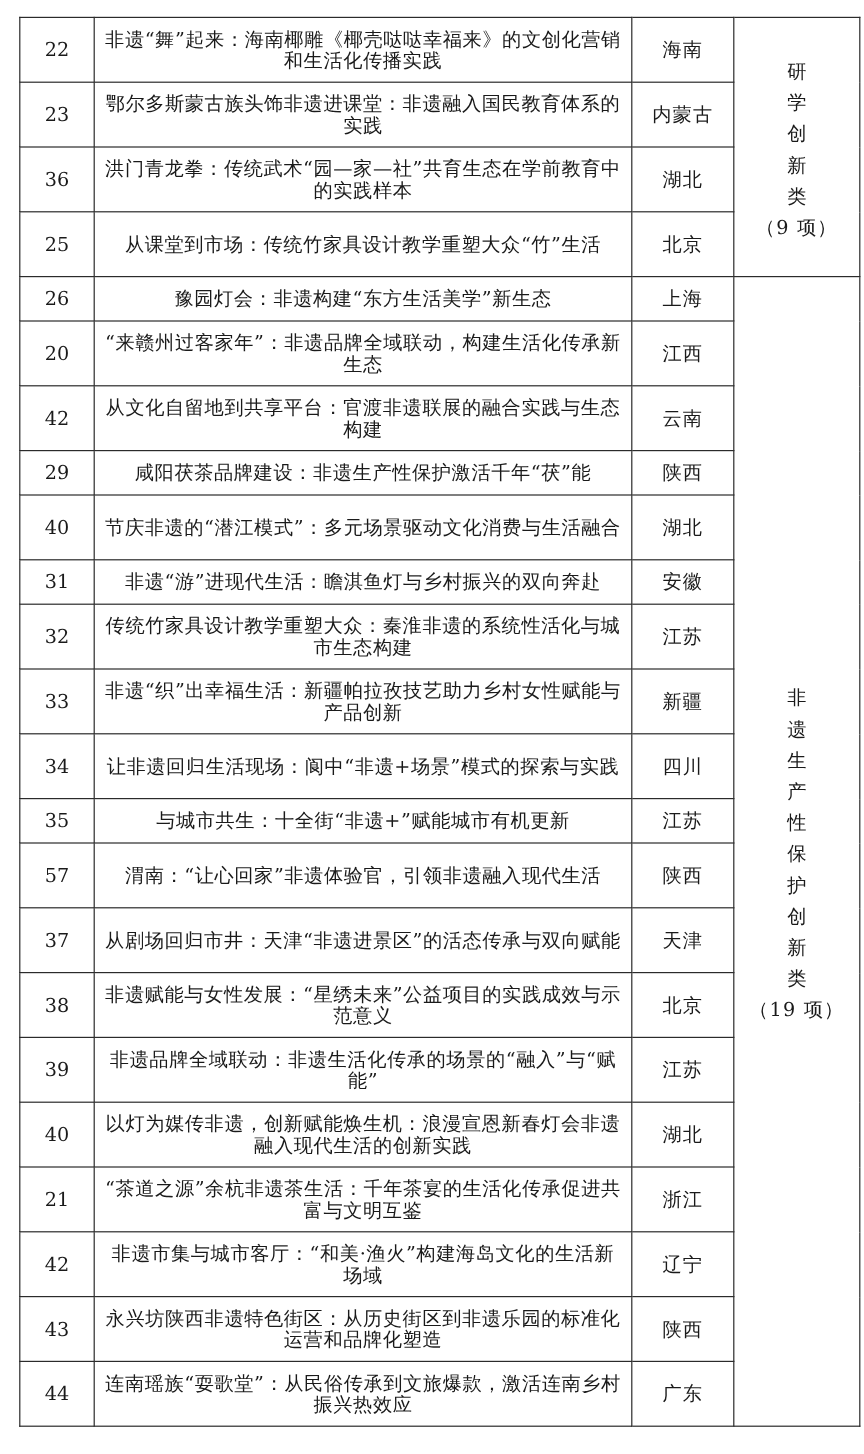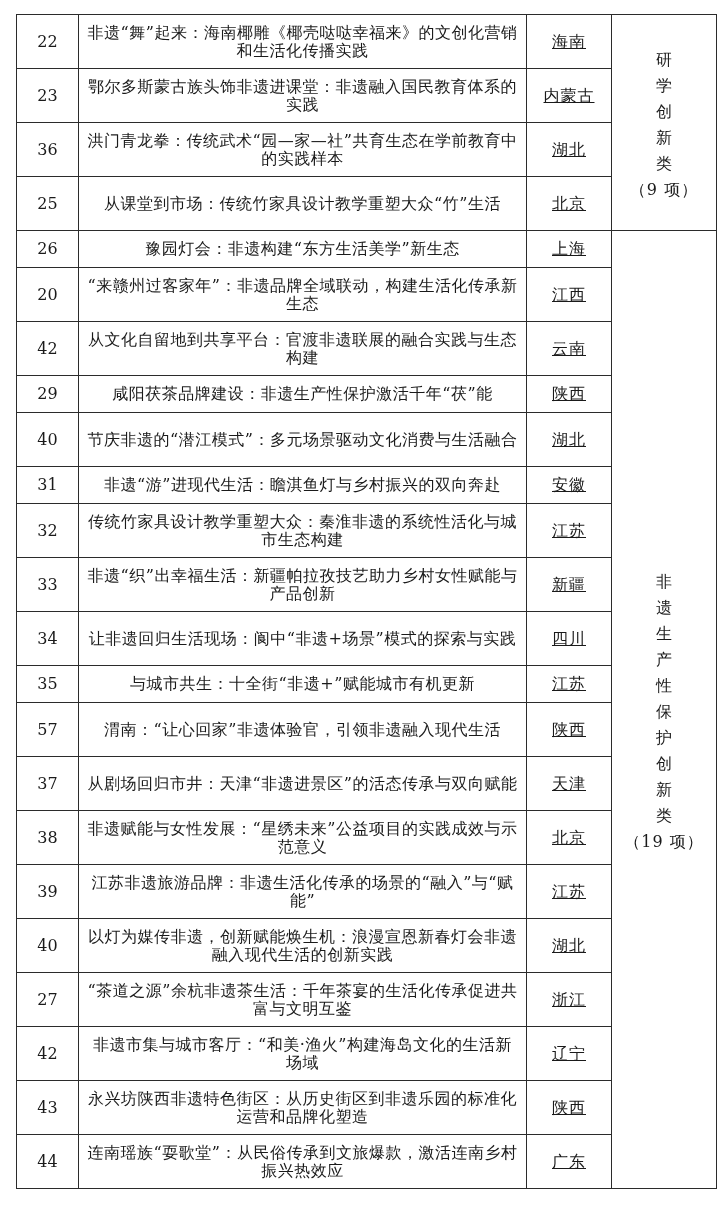--- a/index.html
+++ b/index.html
@@ -40,21 +40,20 @@
       font-size: 17px;
       letter-spacing: 0;
     }
     td.title {
       padding: 0 6px !important;
       text-align: center;
       letter-spacing: 0.5px;
     }
     td.region {
       letter-spacing: 1px;
-      text-decoration: underline;
     }
     tr.r2 { height: 54px; }
     tr.r1 { height: 37px; }
 
     td.cat {
       vertical-align: top;
     }
     td.cat.middle {
       vertical-align: middle;
     }
@@ -185,30 +184,30 @@
         <td class="title">从剧场回归市井：天津“非遗进景区”的活态传承与双向赋能</td>
         <td class="region">天津</td>
       </tr>
       <tr class="r2">
         <td class="no">38</td>
         <td class="title">非遗赋能与女性发展：“星绣未来”公益项目的实践成效与示范意义</td>
         <td class="region">北京</td>
       </tr>
       <tr class="r2">
         <td class="no">39</td>
-        <td class="title">江苏非遗旅游品牌：非遗生活化传承的场景的“融入”与“赋能”</td>
+        <td class="title">非遗品牌全域联动：非遗生活化传承的场景的“融入”与“赋能”</td>
         <td class="region">江苏</td>
       </tr>
       <tr class="r2">
         <td class="no">40</td>
         <td class="title">以灯为媒传非遗，创新赋能焕生机：浪漫宣恩新春灯会非遗融入现代生活的创新实践</td>
         <td class="region">湖北</td>
       </tr>
       <tr class="r2">
-        <td class="no">27</td>
+        <td class="no">21</td>
         <td class="title">“茶道之源”余杭非遗茶生活：千年茶宴的生活化传承促进共富与文明互鉴</td>
         <td class="region">浙江</td>
       </tr>
       <tr class="r2">
         <td class="no">42</td>
         <td class="title">非遗市集与城市客厅：“和美·渔火”构建海岛文化的生活新场域</td>
         <td class="region">辽宁</td>
       </tr>
       <tr class="r2">
         <td class="no">43</td>

